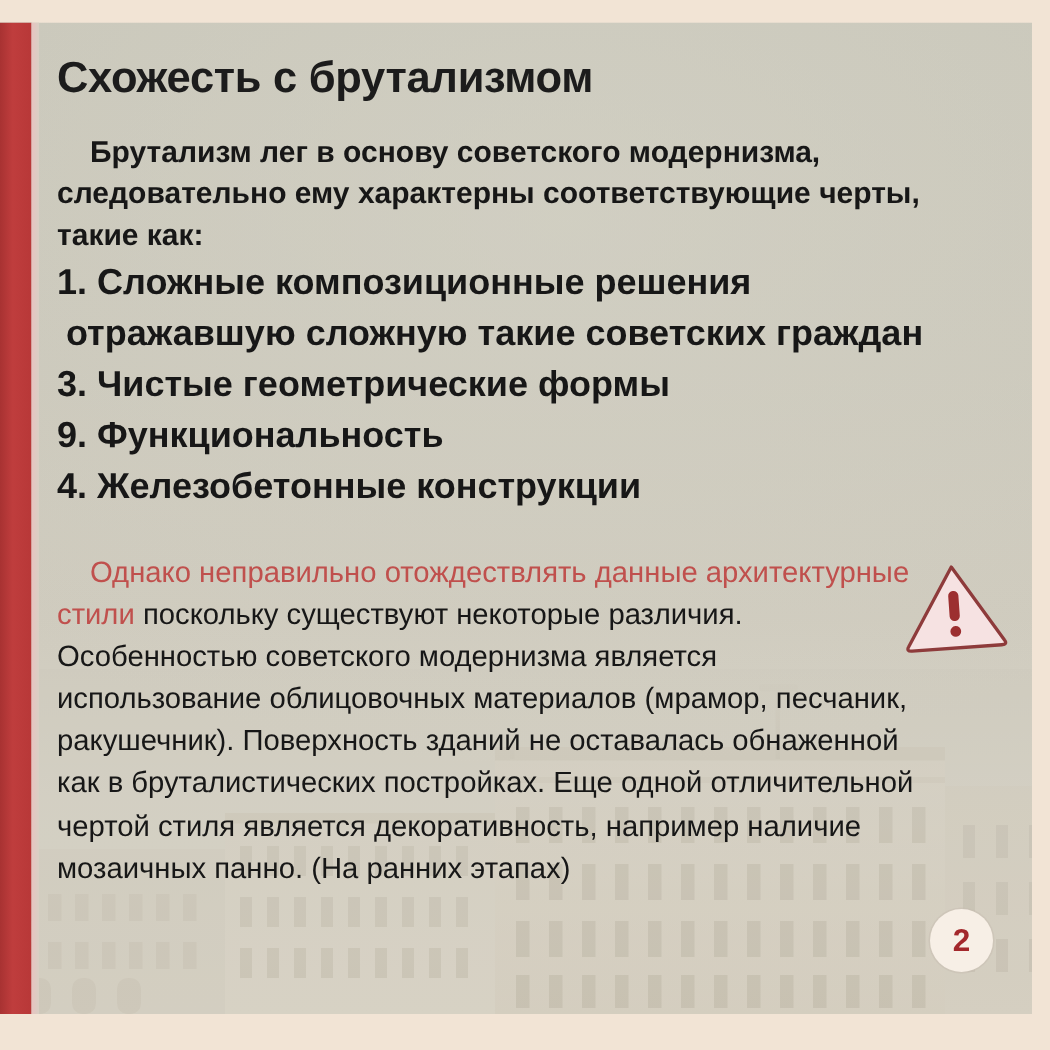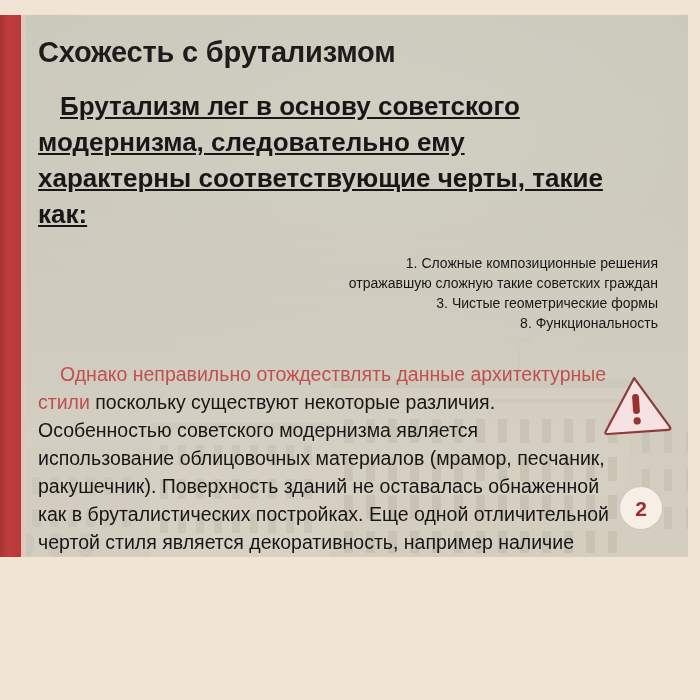--- a/index.html
+++ b/index.html
@@ -13,21 +13,21 @@
   #slide-root {
     position: relative;
     width: 700px; height: 700px;
     background: #f2e4d5;
   }
 
   
   .slide-canvas {
     position: absolute;
     left: 0; top: 15px;
-    width: 688px; height: 542px;
+    width: 688px; height: 661px;
     background:
       linear-gradient(180deg, #c9c7ba 0%, #cbc8bb 35%, #cfcbbe 60%, #d6d2c6 78%, #dcd7ca 100%);
     overflow: hidden;
   }
 
   
   .canvas-haze {
     position: absolute; inset: 0;
     background:
       radial-gradient(ellipse 120% 80% at 55% 20%, rgba(214,212,200,0.55) 0%, rgba(200,198,186,0.0) 70%);
@@ -70,41 +70,38 @@
   .slide-title {
     font-size: 29px;
     font-weight: bold;
     color: #1c1c1c;
     letter-spacing: -0.2px;
     margin-bottom: 20px;
     line-height: 1.1;
   }
 
   .intro-para {
-    font-size: 26px;
+    font-size: 20px;
     font-weight: bold;
     color: #171717;
     line-height: 1.38;
-    margin-bottom: 22px;
     max-width: 580px;
-    text-decoration: underline;
   }
   .intro-para .indent { display: inline-block; width: 22px; }
 
   .feature-list {
     list-style: none;
     margin-bottom: 26px;
   }
   .feature-list li {
-    font-size: 14px;
-    font-weight: normal;
+    font-size: 24px;
+    font-weight: bold;
     color: #171717;
     line-height: 1.42;
     white-space: nowrap;
-    text-align: right;
   }
   .feature-list li.sub-line { padding-left: 6px; }
 
   .note-para {
     font-size: 19.5px;
     font-weight: normal;
     color: #171717;
     line-height: 1.44;
     max-width: 575px;
   }
@@ -316,21 +313,22 @@
       <h1 class="slide-title">Схожесть с брутализмом</h1>
 
       <p class="intro-para">
         <span class="indent"></span><span>Брутализм лег в основу советского модернизма, следовательно ему характерны соответствующие черты, такие как:</span>
       </p>
 
       <ul class="feature-list">
         <li>1. Сложные композиционные решения</li>
         <li class="sub-line">отражавшую сложную такие советских граждан</li>
         <li>3. Чистые геометрические формы</li>
-        <li>8. Функциональность</li>
+        <li>9. Функциональность</li>
+        <li>4. Железобетонные конструкции</li>
       </ul>
 
       <p class="note-para">
         <span class="indent"></span><span class="highlight">Однако неправильно отождествлять данные архитектурные стили</span><span> поскольку существуют некоторые различия. Особенностью советского модернизма является использование облицовочных материалов (мрамор, песчаник, ракушечник). Поверхность зданий не оставалась обнаженной как в бруталистических постройках. Еще одной отличительной чертой стиля является декоративность, например наличие мозаичных панно. (На ранних этапах)</span>
       </p>
 
     </div>
 
     <svg class="warning-icon" viewBox="0 0 72 62">
       <path d="M36 5 L68 56 Q70 59 66 59 L6 59 Q2 59 4 56 Z" fill="#f6e2e2" stroke="#8e3b3b" stroke-width="2.2" stroke-linejoin="round"></path>

